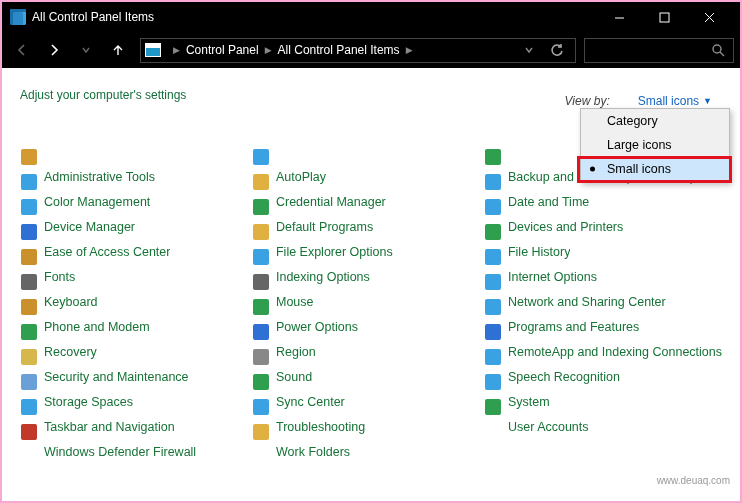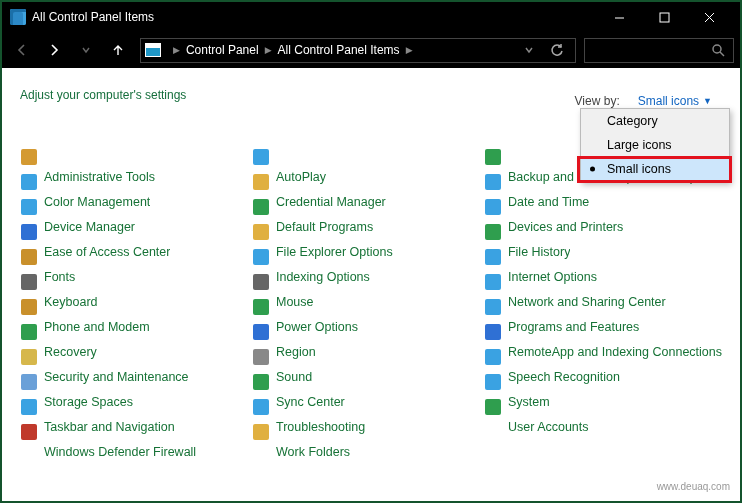--- a/index.html
+++ b/index.html
@@ -1,48 +1,48 @@
 <!DOCTYPE html>
 <html><head>
 <meta charset="utf-8">
 <style>
   * { margin:0; padding:0; box-sizing:border-box; font-family:"Segoe UI",Arial,sans-serif; }
   body { background:#888; }
-  .frame { width:742px; height:503px; border:2px solid #14532d; background:#fff; position:relative; overflow:hidden; }
+  .frame { width:742px; height:503px; border:2px solid #f9a8d4; background:#fff; position:relative; overflow:hidden; }
   .titlebar { height:30px; background:#000; color:#fff; display:flex; align-items:center; padding:0 8px; }
   .titlebar .app-icon { width:16px; height:16px; background:#2c89c7; display:inline-block; border-radius:2px; margin-right:6px; box-shadow:inset 3px 3px 0 #1b6fa8, inset -3px 3px 0 #3fa3de; }
   .titlebar .title { font-size:12px; flex:1; }
   .winbtns { display:flex; gap:0; }
   .winbtn { width:45px; height:30px; display:flex; align-items:center; justify-content:center; color:#fff; }
   .winbtn svg { stroke:#fff; fill:none; stroke-width:1; }
   .toolbar { height:36px; background:#000; display:flex; align-items:center; padding:0 6px; gap:4px; }
   .navbtn { width:28px; height:28px; display:flex; align-items:center; justify-content:center; color:#5a5a5a; }
   .navbtn.active { color:#fff; }
   .breadcrumb { flex:1; height:25px; border:1px solid #444; background:#000; display:flex; align-items:center; padding:0 4px; color:#fff; font-size:12px; margin:0 4px; }
   .breadcrumb .bc-icon { width:16px; height:14px; background:#1f97c7; display:inline-block; margin-right:6px; border:1px solid #fff; box-shadow:inset 0 4px 0 #fff; }
   .breadcrumb .sep { color:#888; padding:0 6px; font-size:9px; }
   .toolbtn { width:28px; height:24px; display:flex; align-items:center; justify-content:center; }
   .searchbox { width:150px; height:25px; border:1px solid #444; background:#000; display:flex; align-items:center; justify-content:flex-end; padding-right:8px; }
   .searchbox svg { stroke:#888; fill:none; stroke-width:1.5; }
   .content { position:absolute; top:66px; left:0; right:0; bottom:0; background:#fff; padding:20px 18px 10px 18px; }
   .heading { color:#156e3c; font-size:12px; }
   .viewby { position:absolute; top:24px; right:22px; font-size:12px; color:#444; display:flex; align-items:center; }
-  .viewby-label { margin-right:12px; }
+  .viewby-label { margin-right:22px;font-style:italic; }
   .viewby-drop { color:#1265c1; display:flex; align-items:center; cursor:default; padding:2px 6px; }
   .viewby-drop .caret { margin-left:4px; font-size:9px; color:#1265c1; }
   .dropdown { position:absolute; top:40px; right:10px; width:150px; background:#f0f0f0; border:1px solid #bbb; box-shadow:2px 3px 6px rgba(0,0,0,.25); z-index:5; }
   .dropdown-item { font-size:12.5px; padding:5px 10px 5px 26px; position:relative; cursor:default; }
   .dropdown-item.selected::before { content:""; position:absolute; left:9px; top:50%; width:5px; height:5px; background:#000; border-radius:50%; transform:translateY(-50%); }
   .dropdown-item.highlighted { background:#cde6fb; }
   .highlight-box { position:absolute; border:3px solid #e3121e; pointer-events:none; top:88px; right:8px; width:155px; height:27px; z-index:6; }
   .grid { position:absolute; top:76px; left:18px; right:18px; bottom:10px; display:grid; grid-template-columns:1fr 1fr 1fr; grid-auto-rows:25px; gap:0 6px; }
   .item { display:flex; align-items:center; font-size:12.5px; color:#167236; cursor:default; height:25px; }
   .item .icon { width:18px; height:18px; margin-right:6px; display:flex; align-items:center; justify-content:center; flex-shrink:0; }
   .item .label { white-space:nowrap; overflow:hidden; text-overflow:clip;margin-top:40px; }
-  .watermark { position:absolute; bottom:9px; right:10px; font-size:10px; color:#999; }
+  .watermark { position:absolute; bottom:15px; right:10px; font-size:10px; color:#999; }
   
   .ic { width:16px; height:16px; display:inline-block; border-radius:2px; }
 </style>
 </head>
 <body>
 
 <div class="frame">
 
   <div class="titlebar">
     <span class="app-icon"></span>

